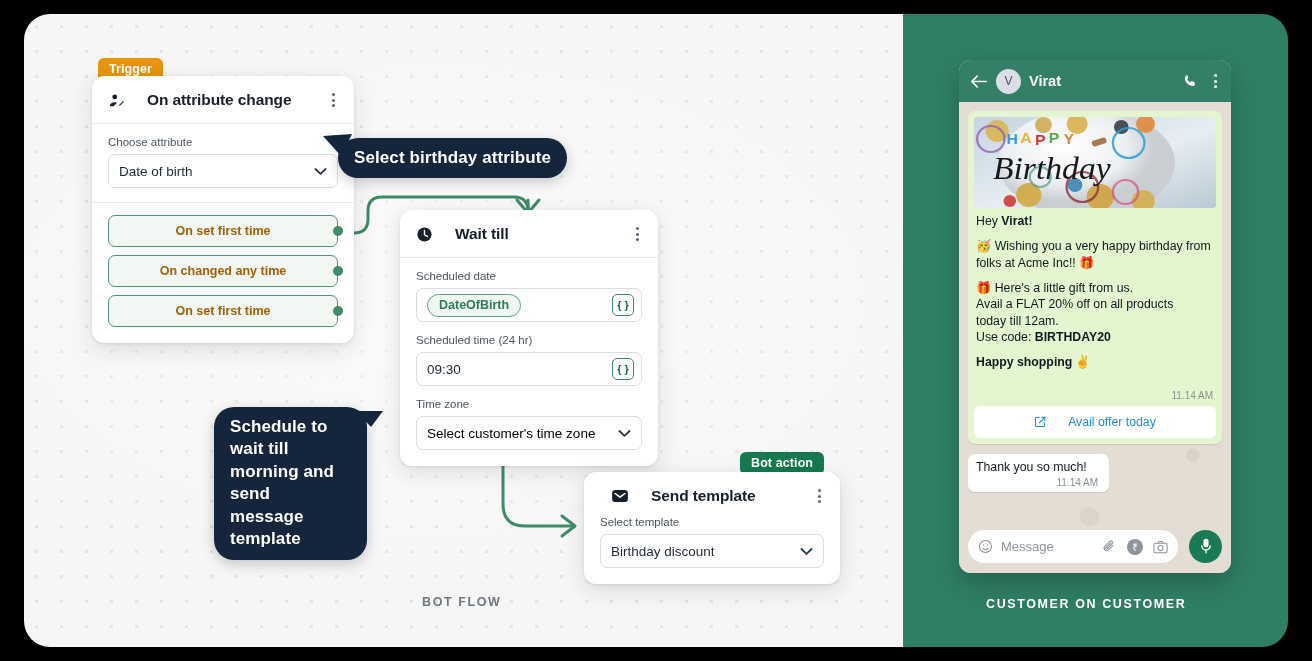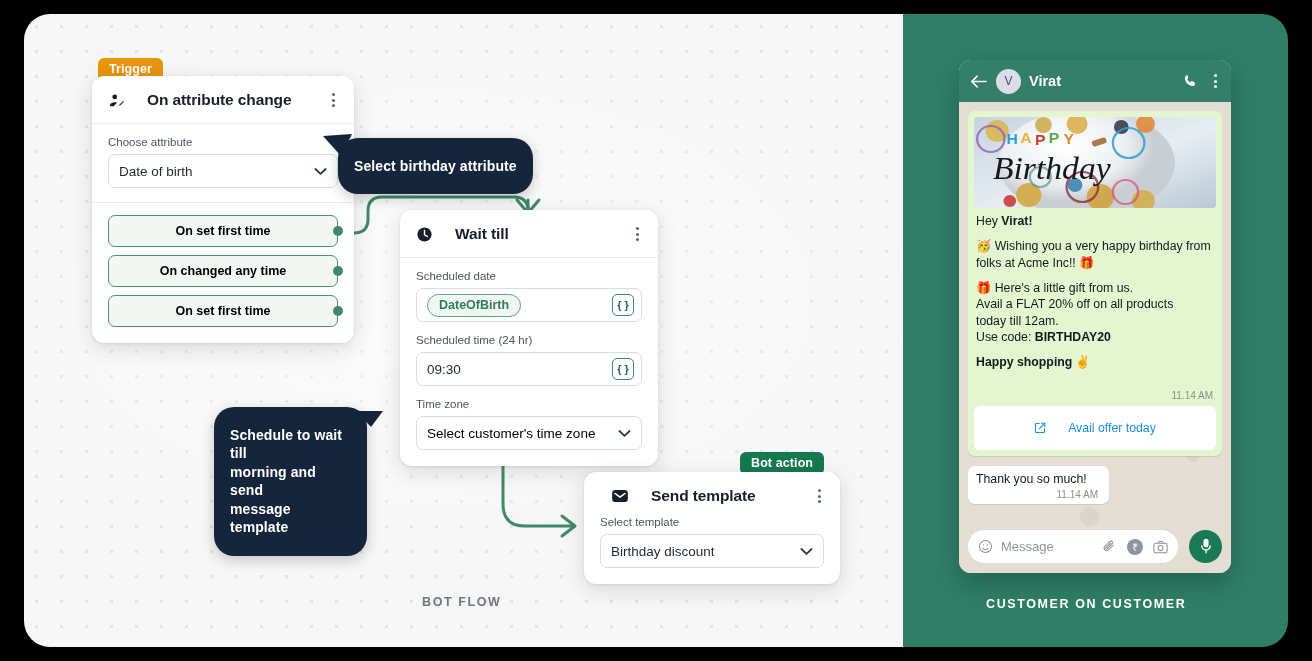--- a/index.html
+++ b/index.html
@@ -64,21 +64,21 @@
     background: #fff; display: flex; align-items: center;
     padding: 0 10px; font-size: 13.5px; color: #1d2733; position: relative;
   }
   .select-box .chev { margin-left: auto; color: #283543; font-size: 13px; line-height: 1; }
   .select-box.placeholder { color: #000000; }
 
   
   .opt-row { position: relative; margin-bottom: 8px; }
   .opt-btn {
     height: 32px; border: 1px solid #4e9274; border-radius: 7px;
-    background: #f2f7f4; color: #000000; font-size: 12.5px; font-weight: bold;
+    background: #f2f7f4; color: #a16207; font-size: 12.5px; font-weight: bold;
     display: flex; align-items: center; justify-content: center;
   }
   .opt-dot {
     position: absolute; right: -5px; top: 50%; transform: translateY(-50%);
     width: 10px; height: 10px; border-radius: 50%; background: #3f8a67;
   }
 
   
   .badge {
     position: absolute; border-radius: 6px 6px 0 0;
@@ -97,21 +97,21 @@
   .curly {
     position: absolute; right: 7px; top: 50%; transform: translateY(-50%);
     width: 22px; height: 22px; border: 1px solid #3f8a67; border-radius: 5px;
     color: #1e6b47; font-size: 11px; font-weight: bold;
     display: flex; align-items: center; justify-content: center;
   }
 
   
   .tip {
     position: absolute; background: #15253c; color: #fff;
-    border-radius: 20px; padding: 19px 16px; font-size: 14px;
+    border-radius: 20px; padding: 9px 16px; font-size: 17px;
     font-weight: bold; line-height: 1.32; letter-spacing: 0.1px;
     box-shadow: 0 4px 14px rgba(0,0,0,0.20);
   }
 
   
   .flow-label {
     position: absolute; font-size: 12.5px; font-weight: bold;
     color: #6f7780; letter-spacing: 1.6px;
   }
   .wa-label {
@@ -157,21 +157,21 @@
   }
   .bubble-img {
     width: 100%; height: 91px; border-radius: 4px; overflow: hidden;
     position: relative; background: linear-gradient(160deg,#cfd9e2 0%,#e8edf1 45%,#bfcdd6 100%);
   }
   .msg-text { font-size: 12.3px; color: #101b20; line-height: 1.33; padding: 5px 2px 0 2px; }
   .msg-text p { margin-bottom: 9px; }
   .msg-text p:last-child { margin-bottom: 16px; }
   .msg-time { font-size: 10px; color: #8a9287; text-align: right; padding: 3px 3px 0 0; }
   .cta {
-    margin-top: 5px; background: #fff; border-radius: 6px; height: 44px;
+    margin-top: 5px; background: #fff; border-radius: 6px; height: 32px;
     display: flex; align-items: center; justify-content: center; gap: 22px;
     color: #1c8ee0; font-size: 12.3px;
   }
   .bubble-out {
     margin-top: 10px; width: 141px; background: #fff; border-radius: 7px;
     padding: 6px 8px 4px 8px; box-shadow: 0 1px 1px rgba(0,0,0,0.10);
   }
   .bubble-out .t { font-size: 12.3px; color: #101b20; }
 
   .wa-input {

